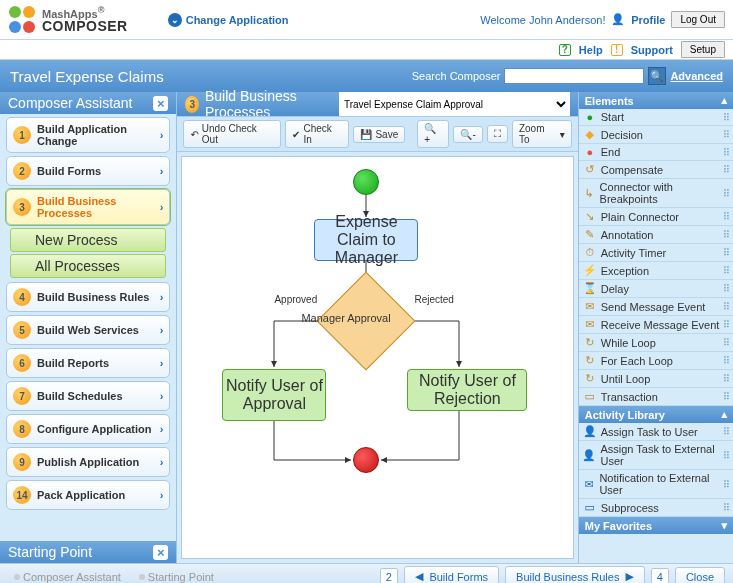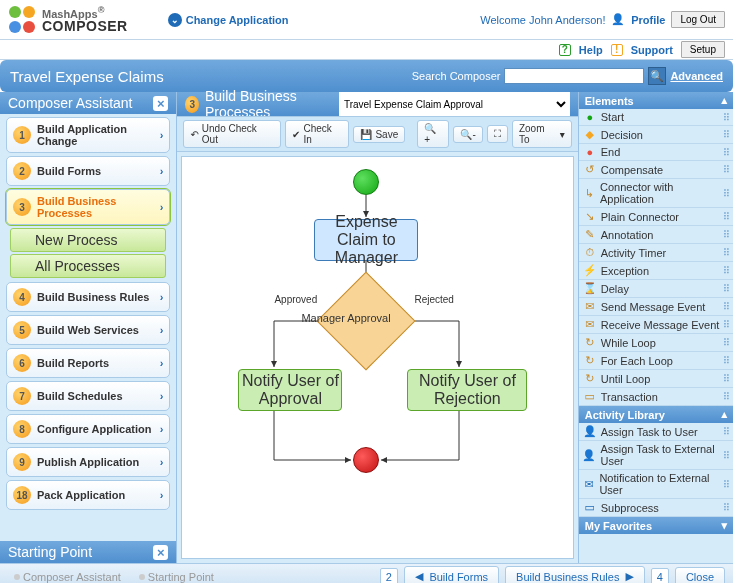--- a/index.html
+++ b/index.html
@@ -18,21 +18,21 @@
 .top-right { margin-left:auto; display:flex; align-items:center; gap:6px; }
 .welcome { color:#1f6bb7; }
 .profile-link { color:#1f6bb7; font-weight:bold; }
 .btn-sm { background:#f0f0f0; border:1px solid #aaa; border-radius:1px; padding:2px 8px; font-size:10px; cursor:pointer; }
 
 .second-bar { display:flex; justify-content:flex-end; align-items:center; padding:2px 8px; height:20px; border-bottom:1px solid #c0d6e8; gap:8px; }
 .second-bar a { color:#1f6bb7; font-weight:bold; text-decoration:none; }
 .help-icon { color:#2a9d2a; font-weight:bold; border:1px solid #2a9d2a; width:12px; height:12px; display:inline-flex; align-items:center; justify-content:center; font-size:10px; border-radius:2px; }
 .support-icon { color:#f5a623; font-weight:bold; border:1px solid #f5a623; width:12px; height:12px; display:inline-flex; align-items:center; justify-content:center; font-size:10px; border-radius:2px; }
 
-.blue-bar { background:linear-gradient(#71a9dd,#4f8fcf); color:#fff; padding:16px 10px; display:flex; align-items:center; height:26px;border-radius:6px; }
+.blue-bar { background:linear-gradient(#71a9dd,#4f8fcf); color:#fff; padding:16px 10px; display:flex; align-items:center; height:26px; }
 .blue-bar .title { font-size:15px; font-weight:normal; font-family:"Trebuchet MS",sans-serif; }
 .search-area { margin-left:auto; display:flex; align-items:center; gap:4px; font-size:11px; color:#fff; }
 .search-area input { width:140px; height:16px; border:1px solid #5a8dc0; font-size:11px; padding:0 2px; }
 .search-btn { width:18px; height:18px; background:#3d7bb8; border:1px solid #2c5f8f; color:#fff; display:flex; align-items:center; justify-content:center; cursor:pointer; }
 .adv-link { color:#fff; text-decoration:underline; font-weight:bold; }
 
 .main { display:flex; height:calc(583px - 40px - 20px - 26px - 26px); }
 
 .sidebar { width:200px; background:#d6ebf9; border-right:1px solid #99c2e6; display:flex; flex-direction:column; padding:0; }
 .panel-hdr { background:linear-gradient(#71a9dd,#4f8fcf); color:#fff; padding:3px 8px; font-family:"Trebuchet MS",sans-serif; font-size:14px; display:flex; align-items:center; }
@@ -58,21 +58,21 @@
 .tbtn .ic { font-size:10px; }
 .tsep { width:4px; }
 
 .canvas { flex:1; background:#fff; margin:4px; border:1px solid #a9cbe8; position:relative; overflow:hidden; }
 .canvas svg { position:absolute; top:0; left:0; }
 .node { position:absolute; display:flex; align-items:center; justify-content:center; text-align:center; font-size:16px; border:1px solid #666; }
 .n-start { width:26px; height:26px; border-radius:50%; background:radial-gradient(circle at 35% 35%,#5fe05f,#12a612); border-color:#0d7d0d; left:171px; top:12px; }
 .n-rect1 { width:104px; height:42px; background:#cfe8ff; border-color:#3d7bb8; border-radius:4px; left:132px; top:62px; }
 .n-diamond-wrap { position:absolute; left:149px; top:129px; width:70px; height:70px; transform:rotate(45deg); background:#f8d596; border:1px solid #c58a2a; }
 .n-diamond-text { position:absolute; left:119px; top:155px; width:130px; font-size:11px; }
-.n-rect2 { width:104px; height:42px; background:#c9edb3; border-color:#5aa52a; border-radius:4px; left:40px; top:212px;margin-left:16px; }
+.n-rect2 { width:104px; height:52px; background:#c9edb3; border-color:#5aa52a; border-radius:4px; left:40px; top:212px; }
 .n-rect3 { width:120px; height:42px; background:#c9edb3; border-color:#5aa52a; border-radius:4px; left:225px; top:212px; }
 .n-end { width:26px; height:26px; border-radius:50%; background:radial-gradient(circle at 35% 35%,#ff5a5a,#c21212); border-color:#8f0d0d; left:171px; top:290px; }
 .edge-label { position:absolute; font-size:10px; color:#333; }
 
 .right-panel { width:174px; background:#d6ebf9; display:flex; flex-direction:column; overflow-y:auto; }
 .rp-hdr { background:linear-gradient(#71a9dd,#4f8fcf); color:#fff; padding:2px 6px; font-weight:bold; font-size:11px; display:flex; align-items:center; }
 .rp-hdr .col { margin-left:auto; cursor:pointer; }
 .rp-item { display:flex; align-items:center; padding:2px 4px; border-bottom:1px solid #bcd8ef; font-size:11px; cursor:grab; }
 .rp-item .ic { width:14px; text-align:center; margin-right:4px; font-size:11px; }
 .rp-item .grip { margin-left:auto; color:#6fa3d2; letter-spacing:-1px; font-size:10px; }
@@ -184,21 +184,21 @@
           <span class="num">8</span>
           <span class="lbl">Configure Application</span>
           <span class="chev">›</span>
         </div>
         <div class="step">
           <span class="num">9</span>
           <span class="lbl">Publish Application</span>
           <span class="chev">›</span>
         </div>
         <div class="step">
-          <span class="num">18</span>
+          <span class="num">14</span>
           <span class="lbl">Pack Application</span>
           <span class="chev">›</span>
         </div>
       </div>
     <div class="sidebar-spacer"></div>
     <div class="panel-hdr">
       <span>Starting Point</span>
       <span class="close">×</span>
     </div>
   </div>
@@ -286,21 +286,21 @@
           <span>End</span>
           <span class="grip">⠿</span>
         </div>
         <div class="rp-item">
           <span class="ic ic-gen">↺</span>
           <span>Compensate</span>
           <span class="grip">⠿</span>
         </div>
         <div class="rp-item">
           <span class="ic ic-gen">↳</span>
-          <span>Connector with Application</span>
+          <span>Connector with Breakpoints</span>
           <span class="grip">⠿</span>
         </div>
         <div class="rp-item">
           <span class="ic ic-gen">↘</span>
           <span>Plain Connector</span>
           <span class="grip">⠿</span>
         </div>
         <div class="rp-item">
           <span class="ic ic-gen">✎</span>
           <span>Annotation</span>

